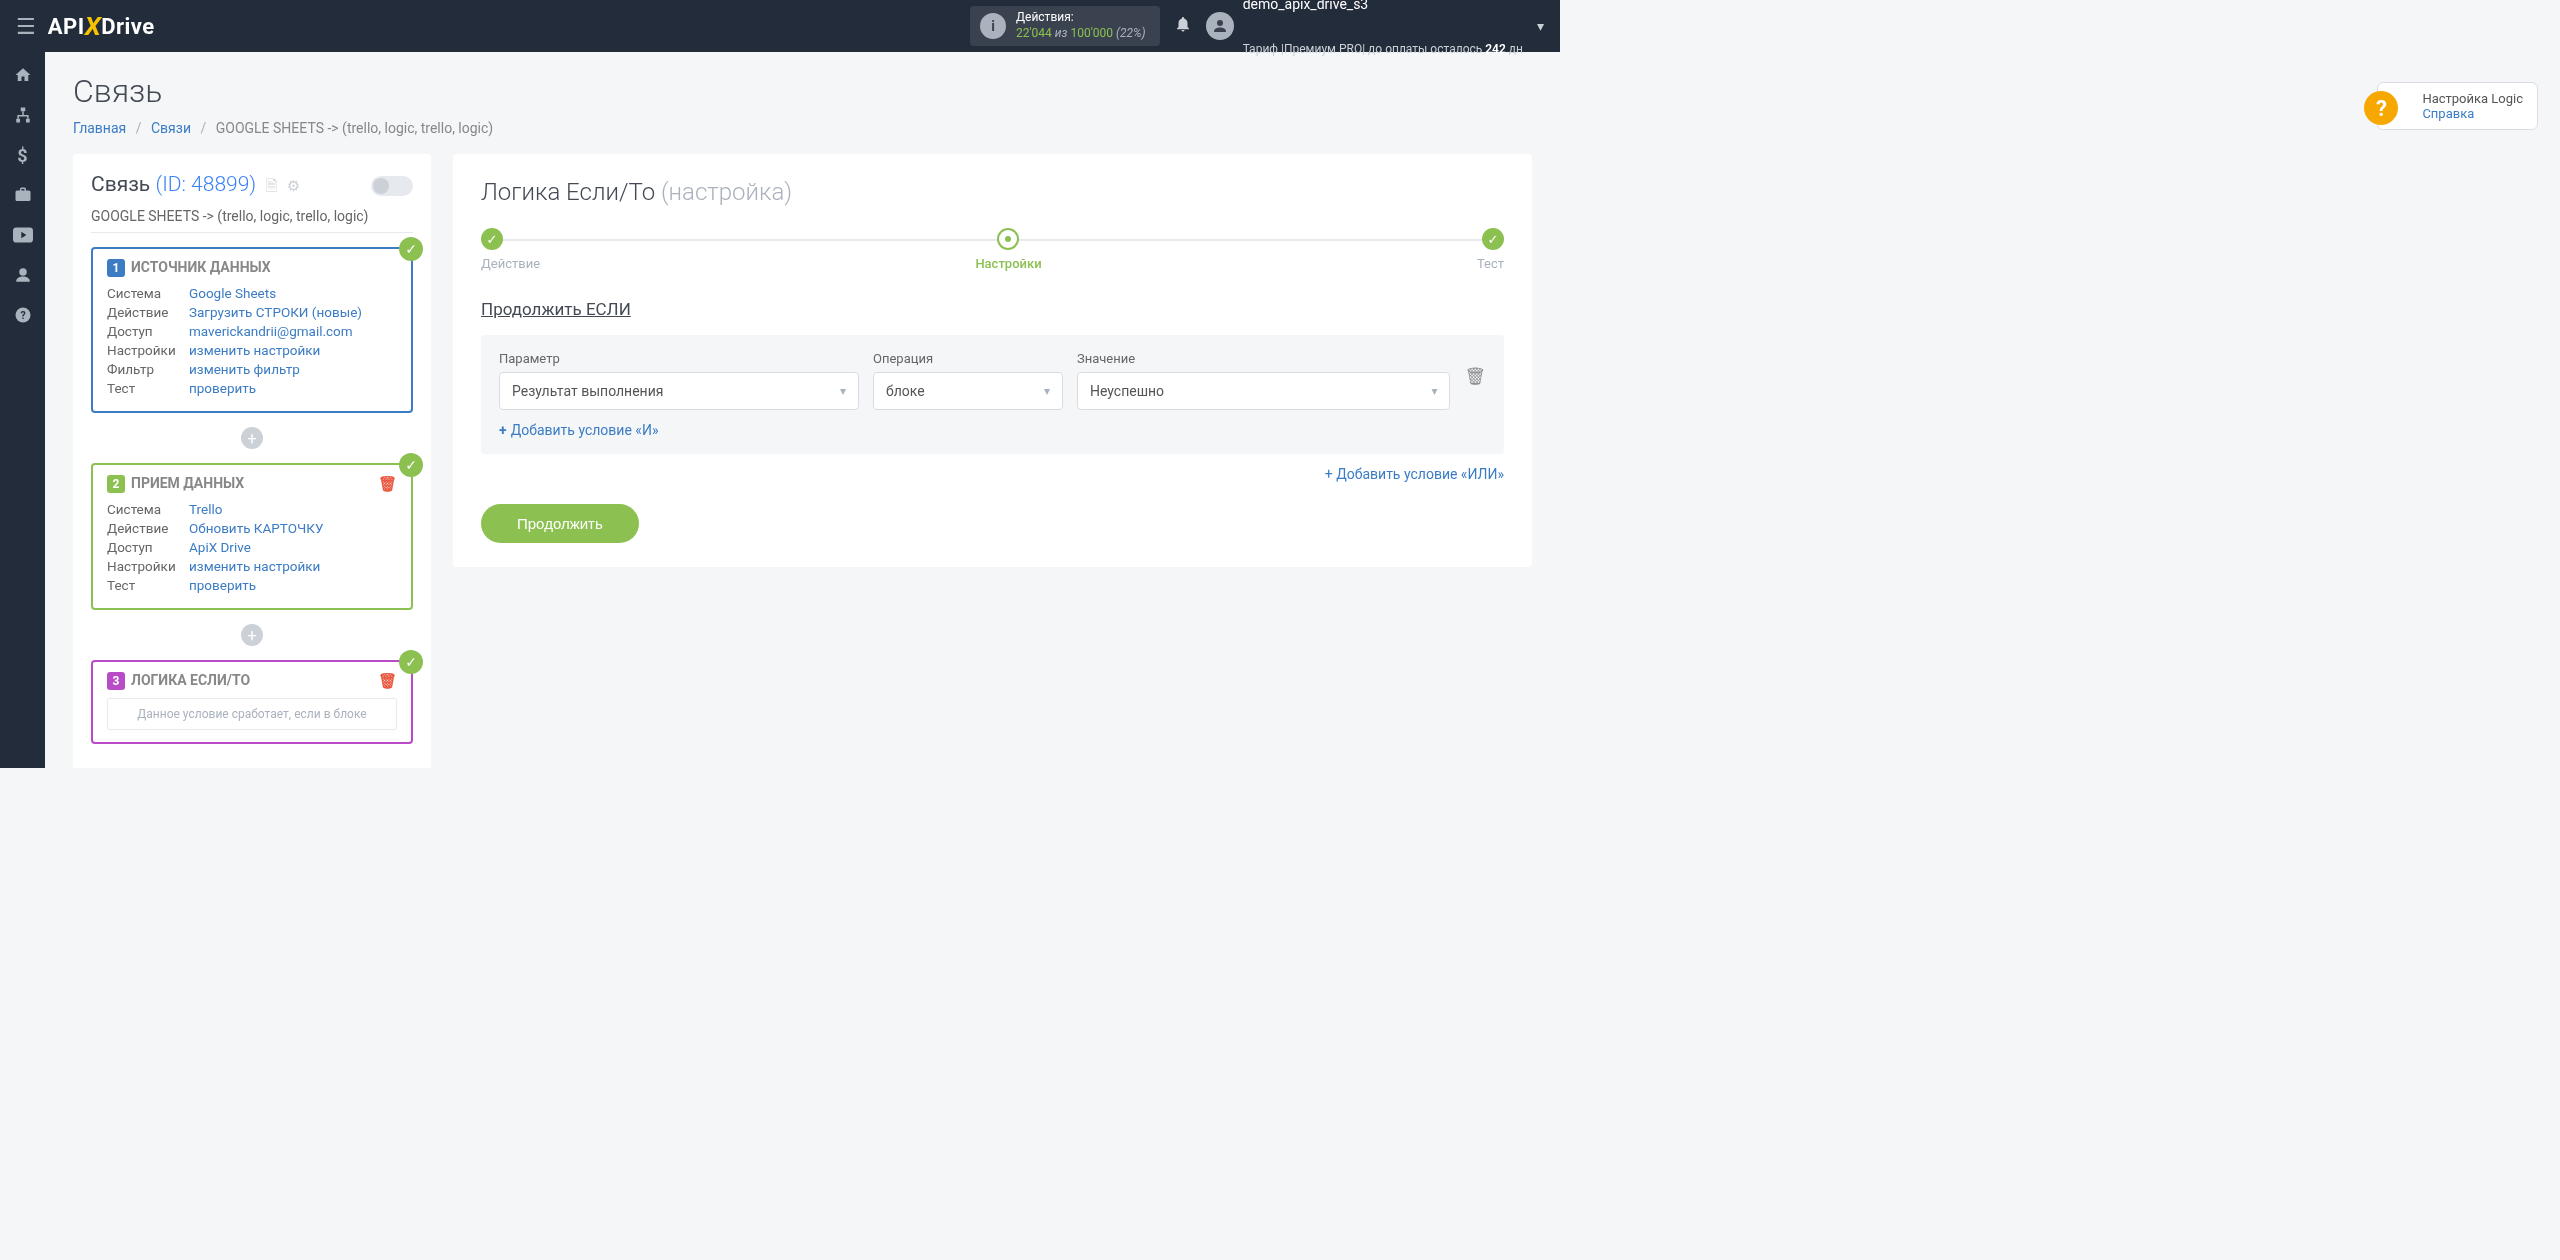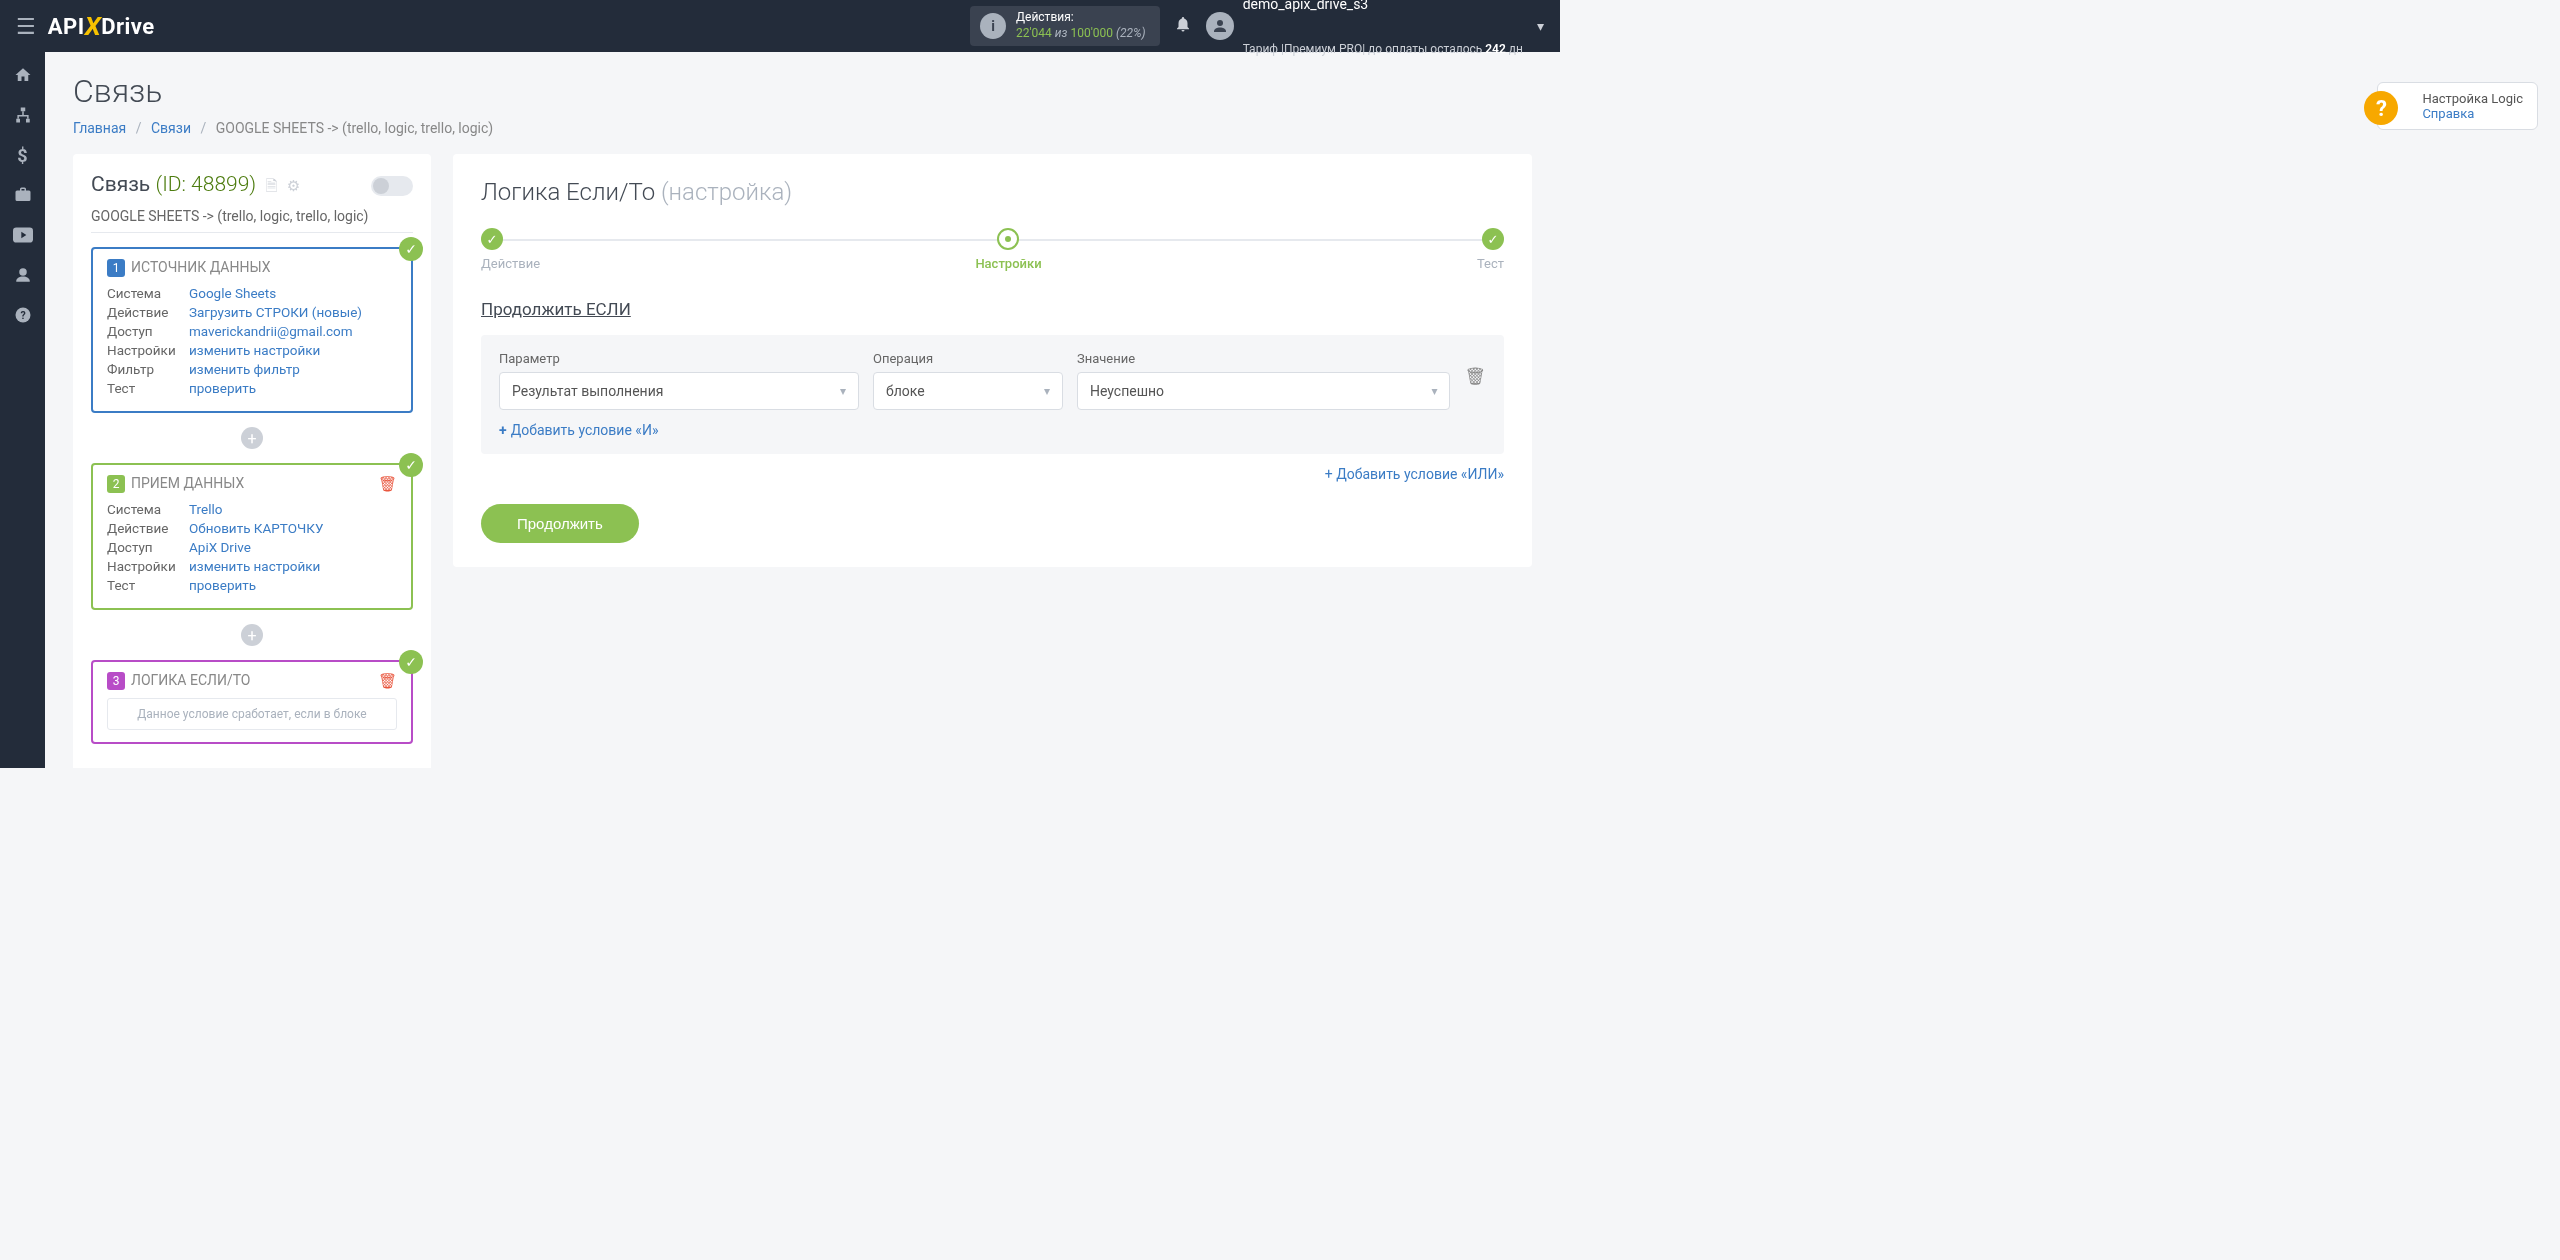--- a/index.html
+++ b/index.html
@@ -42,33 +42,33 @@
 .help-tip .q { position:absolute; left:-14px; top:8px; width:34px;height:34px;border-radius:50%;background:#f7a800;color:#fff;font-size:22px;font-weight:bold;display:flex;align-items:center;justify-content:center; }
 .help-tip .t1 { color:#555; }
 .help-tip .t2 { color:#3b7cc5; }
 
 .content-row { display: flex; gap: 22px; align-items: flex-start; }
 
 
 .left-panel { width: 358px; background:#fff; border-radius:4px; padding:18px; }
 .conn-header { display:flex; align-items:center; justify-content:space-between; margin-bottom:8px;}
 .conn-title { font-size:21px; font-weight:400; color:#434a54; }
-.conn-title .id { color:#4d7c0f; font-weight:300; }
+.conn-title .id { color:#3b82f6; font-weight:300; }
 .conn-title .ic { color:#ccd0d7; font-size:15px; margin-left:4px;}
 .toggle { width: 42px; height: 20px; border-radius: 10px; background: #e6e9ee; position:relative; }
 .toggle::after { content:''; width:16px;height:16px;border-radius:50%;background:#ccd0d7;position:absolute;left:2px;top:2px; }
 .conn-sub { font-size:14px; color:#666; border-bottom:1px solid #e6e9ee; padding-bottom:8px; margin-bottom:14px; }
 
 .step-card { border:2px solid; border-radius:4px; padding:10px 14px 12px; position:relative; margin-bottom:14px; }
 .step-card.blue { border-color:#3b7cc5; }
 .step-card.green { border-color:#8cc152; }
 .step-card.purple { border-color:#b84cc7; }
 .step-check { position:absolute; top:-12px; right:-12px; width:24px;height:24px;border-radius:50%;background:#8cc152;color:#fff;display:flex;align-items:center;justify-content:center;font-size:14px; }
 .step-trash { float:right; color:#e9573f; font-size:15px; cursor:pointer; }
-.step-head { font-size:14px; font-weight:400; color:#888; margin-bottom:8px; }
+.step-head { font-size:14px; font-weight:700; color:#888; margin-bottom:8px; }
 .step-head .num { display:inline-block; width:18px;height:18px;text-align:center;line-height:18px;color:#fff;border-radius:3px;font-size:12px;margin-right:6px; }
 .step-card.blue .num { background:#3b7cc5; }
 .step-card.green .num { background:#8cc152; }
 .step-card.purple .num { background:#b84cc7; }
 .step-row { display:flex; font-size:13.5px; margin-bottom:3px; }
 .step-row .lbl { width:82px; color:#666; }
 .step-row .val { color:#3b7cc5; }
 .add-btn { width:22px;height:22px;border-radius:50%;background:#ccd0d7;color:#fff;margin:0 auto 14px;display:flex;align-items:center;justify-content:center;font-size:16px; }
 .logic-desc { font-size:12px; color:#aab2bd; padding:8px; border:1px solid #e6e9ee; border-radius:3px; text-align:center; }
 

